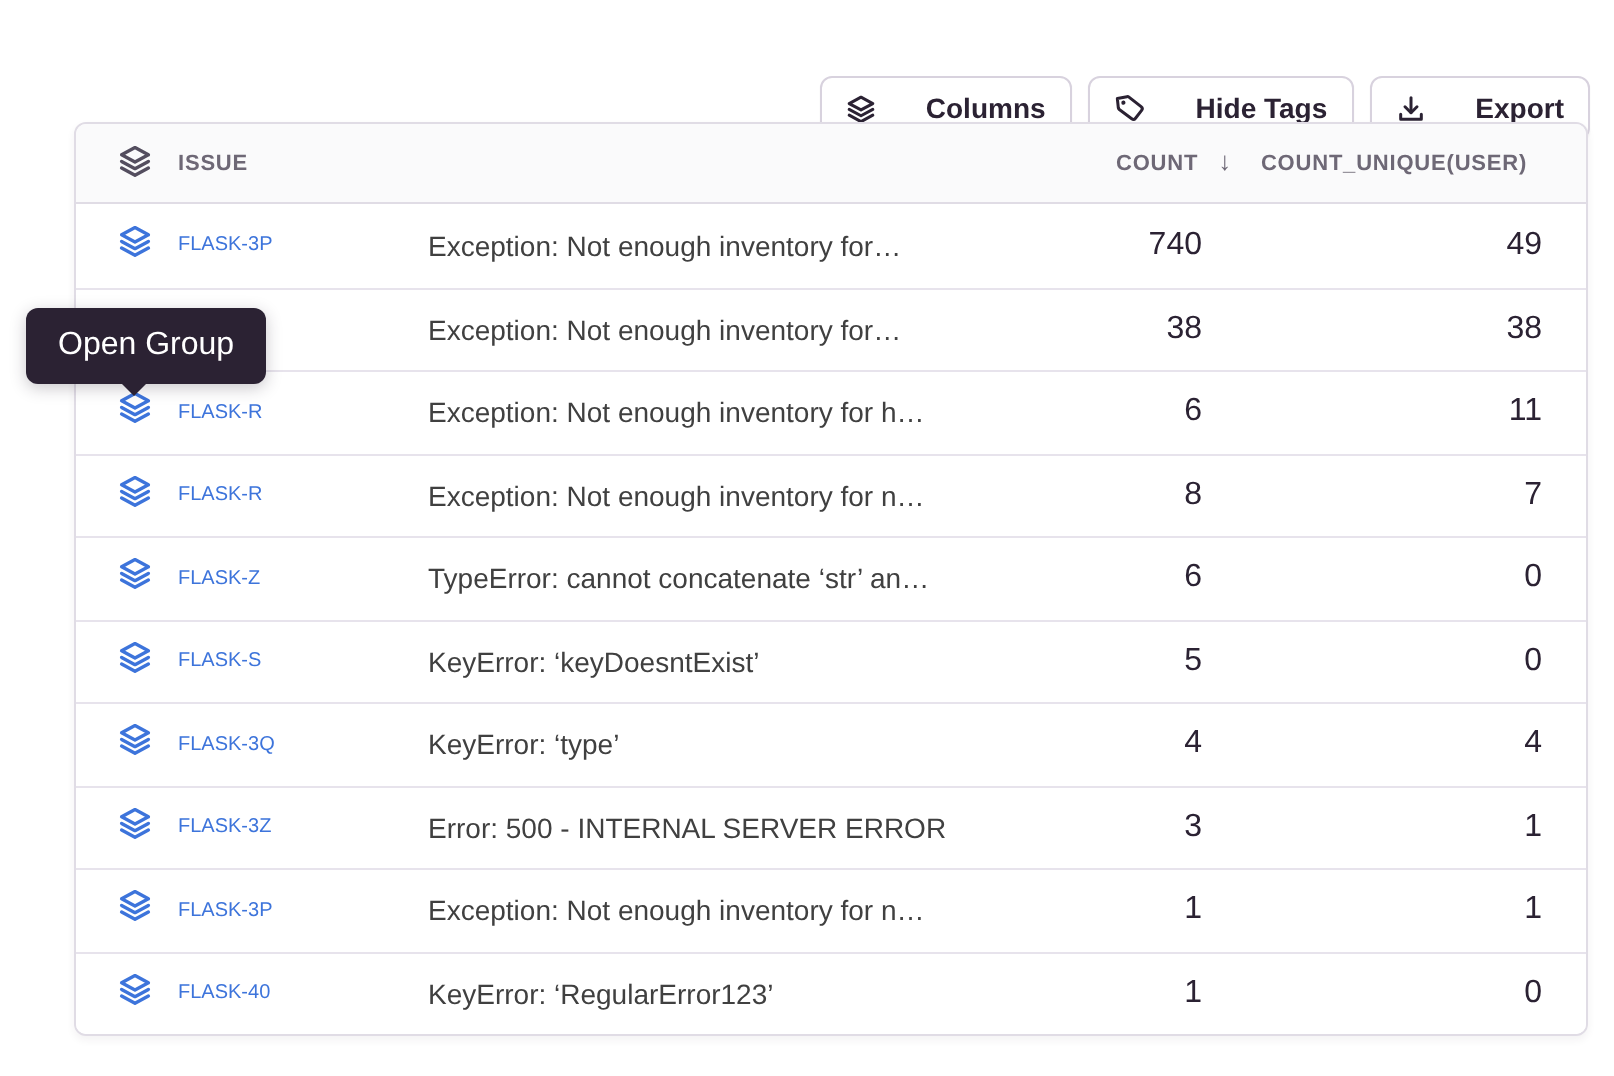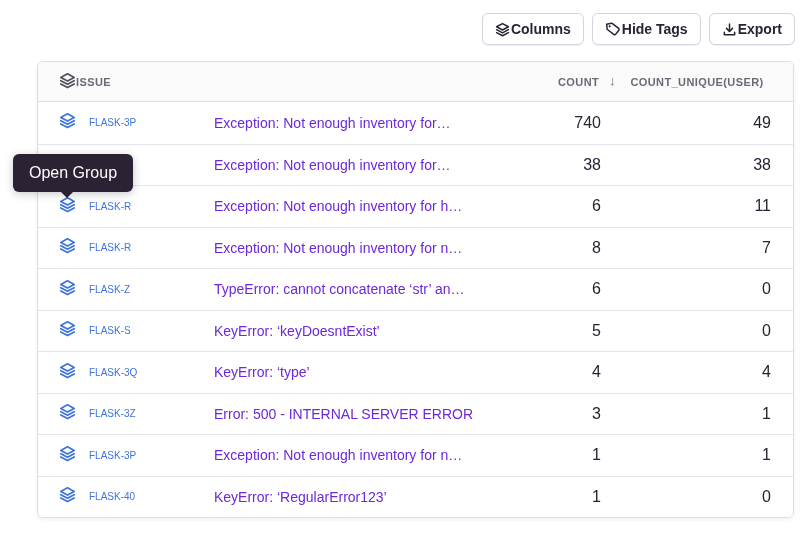--- a/index.html
+++ b/index.html
@@ -3,26 +3,27 @@
 <meta charset="utf-8">
 <style>
   * { margin: 0; padding: 0; box-sizing: border-box; }
   html, body { background: #ffffff; }
   body { font-family: "Liberation Sans", "DejaVu Sans", sans-serif; }
   .page { position: relative; width: 807px; height: 538px; background: #ffffff; overflow: hidden; }
 
   
   .toolbar { position: absolute; top: 13px; right: 12px; display: flex; gap: 8px; }
   .btn {
-    display: inline-flex; align-items: center; gap: 1px;
+    display: inline-flex; align-items: center; gap: 25px;
     height: 32px; padding: 0 12px;
     background: #ffffff; border: 1px solid #d8d2de; border-radius: 6px;
     font-size: 14px; font-weight: 700; color: #2b2233;
     box-shadow: 0 1px 1px rgba(43,34,51,0.06);
     cursor: pointer;
+    margin-top: 25px;
   }
   .btn svg { display: block; }
 
   
   .table {
     position: absolute; left: 37px; top: 61px; width: 757px;
     background: #ffffff; border: 1px solid #e0dce5; border-radius: 6px;
     box-shadow: 0 2px 4px rgba(43,34,51,0.06);
     overflow: hidden;
   }
@@ -33,32 +34,32 @@
   }
   .thead {
     height: 40px; background: #fafafb;
     border-bottom: 1px solid #e0dce5;
   }
   .th {
     font-size: 11px; font-weight: 700; letter-spacing: 0.4px;
     color: #6e6876; text-transform: uppercase;
     display: flex; align-items: center;
   }
-  .th-issue { padding-left: 21px; }
+  .th-issue { padding-left: 21px; gap: 13px; }
   .th-issue svg { color: #544e5f; }
   .th-count { justify-content: flex-end; padding-right: 7px; gap: 10px; }
   .th-unique { justify-content: center; padding-right: 22px; }
   .sort-arrow { font-size: 13px; font-weight: 400; line-height: 1; position: relative; top: -1px; }
 
   .tr { height: 41.5px; background: #ffffff; }
   .tr + .tr { border-top: 1px solid #e7e3ec; }
   .td-issue { display: flex; align-items: center; gap: 13px; padding-left: 21px; }
   .td-issue svg { color: #3d74db; flex: none; }
   .issue-link { color: #3d74db; font-size: 10px; text-decoration: none; white-space: nowrap; cursor: pointer; }
-  .td-title { font-size: 14px; color: #6d28d9; white-space: nowrap; overflow: hidden; }
+  .td-title { font-size: 14px; color: #404040; white-space: nowrap; overflow: hidden; }
   .td-count, .td-unique { font-size: 16px; color: #2b2233; text-align: right; padding-right: 22px; }
 
   
   .tooltip {
     position: absolute; left: 13px; top: 154px; z-index: 5;
     background: #2b2233; color: #ffffff;
     font-size: 16px; line-height: 1;
     padding: 11px 16px; border-radius: 6px;
     box-shadow: 0 2px 8px rgba(43,34,51,0.25);
     white-space: nowrap;

